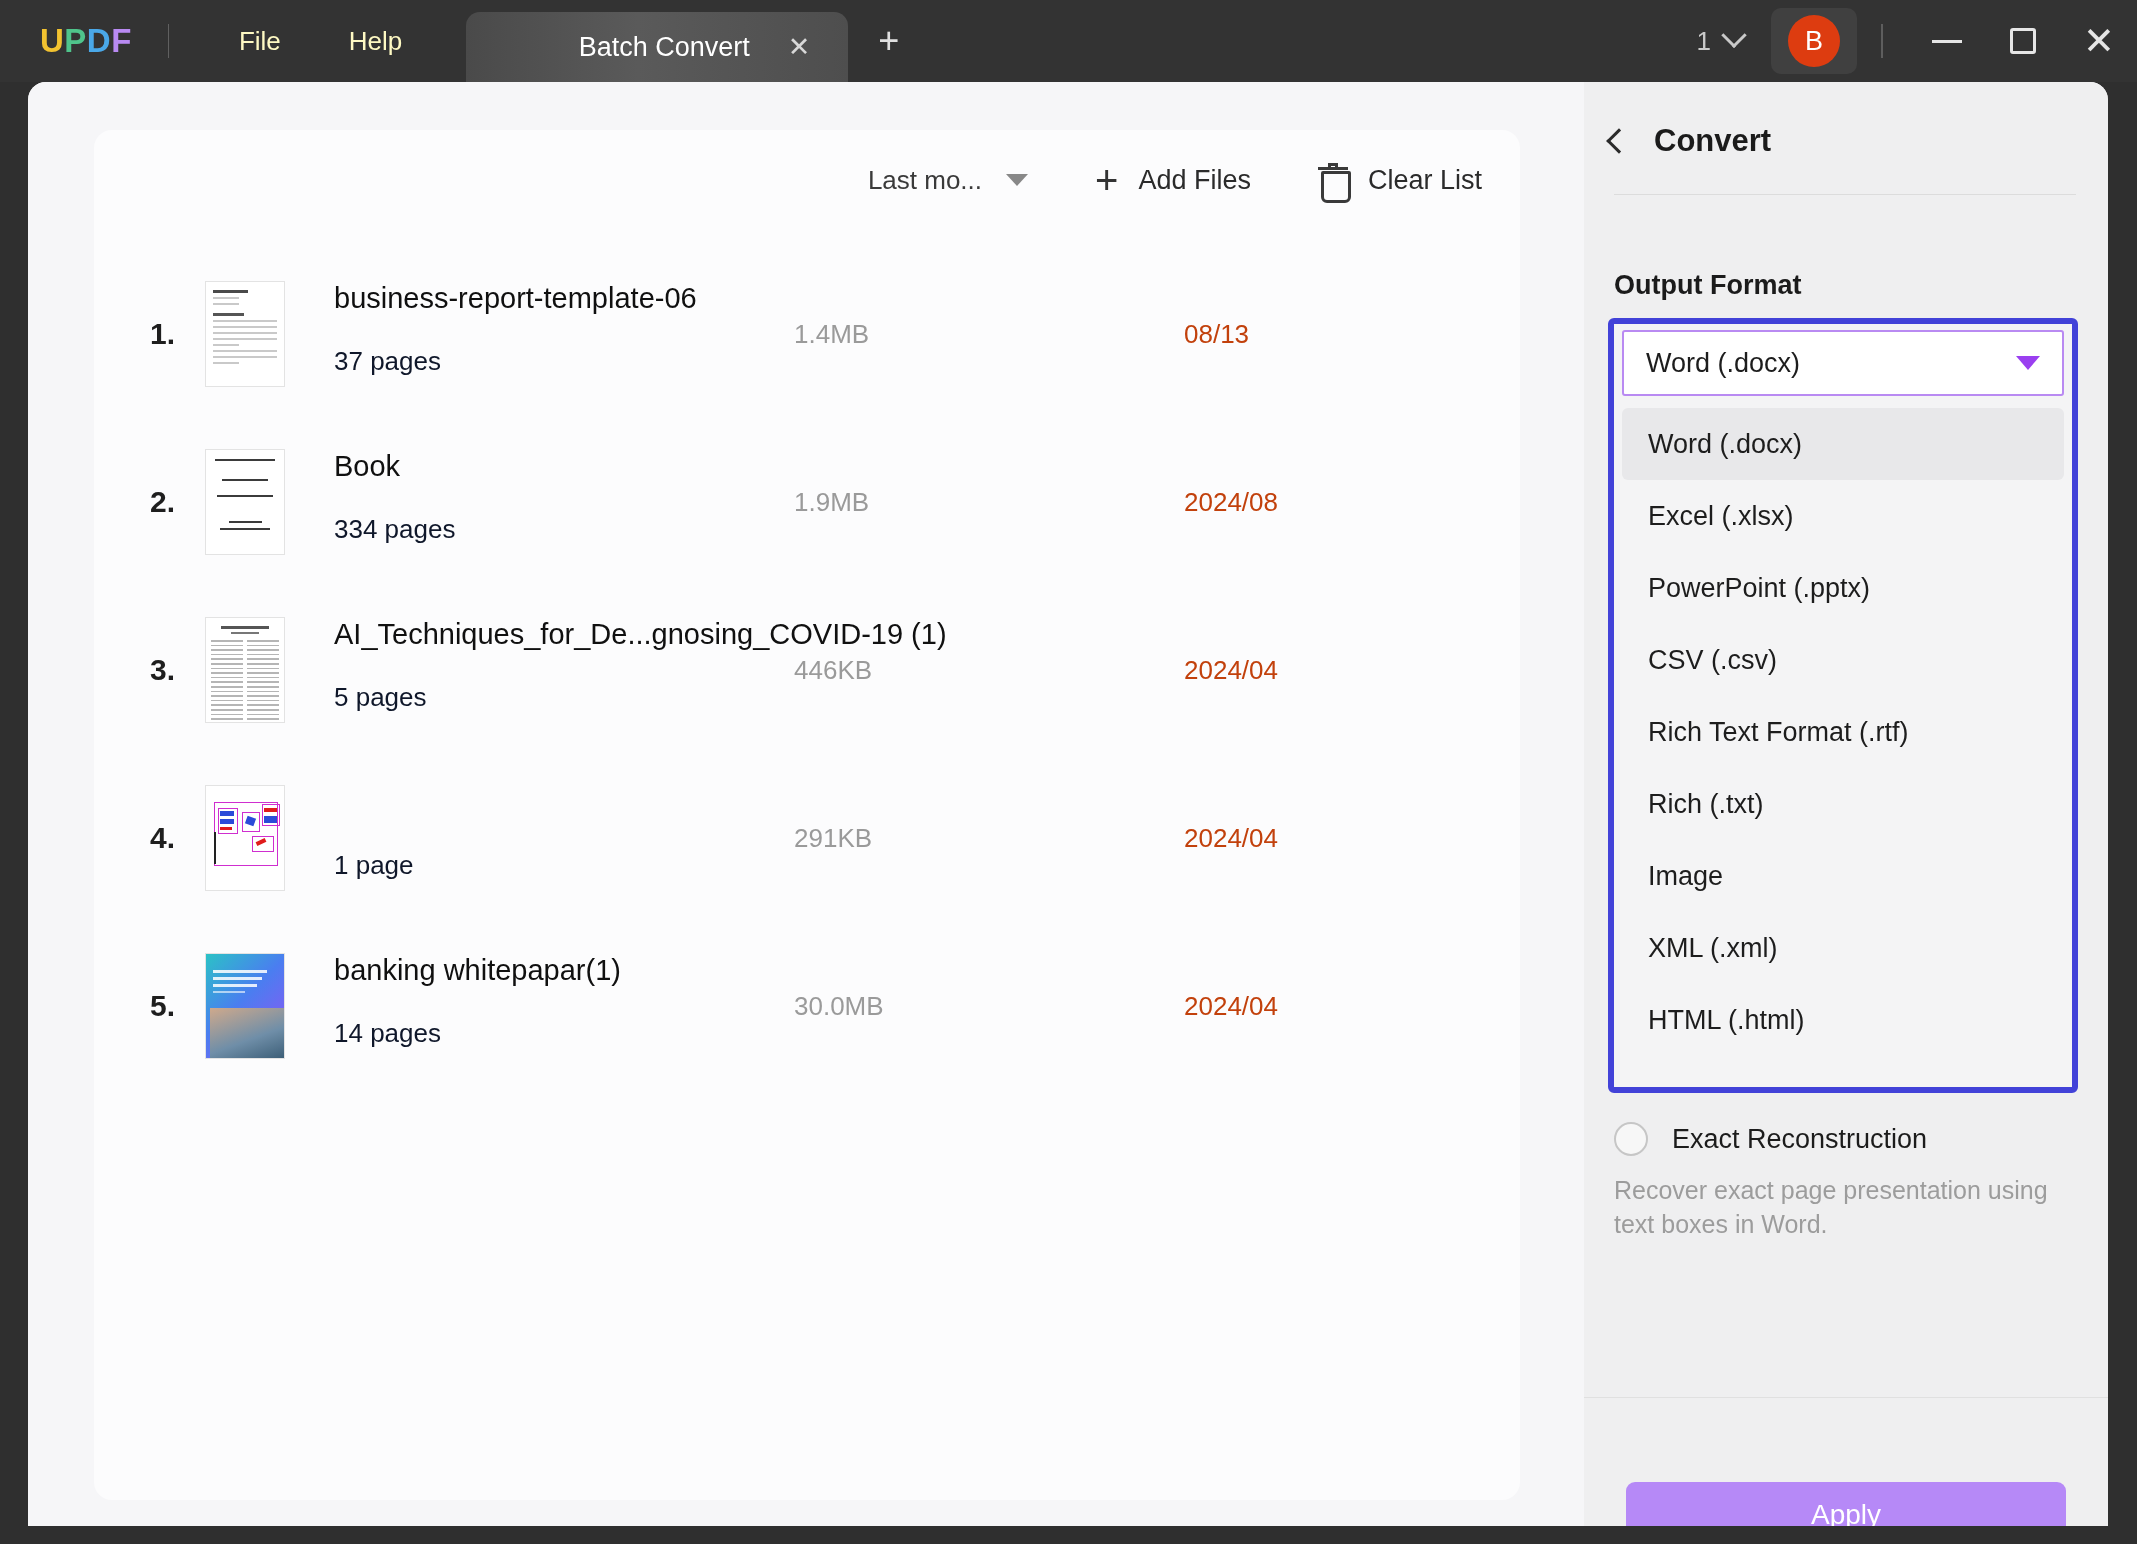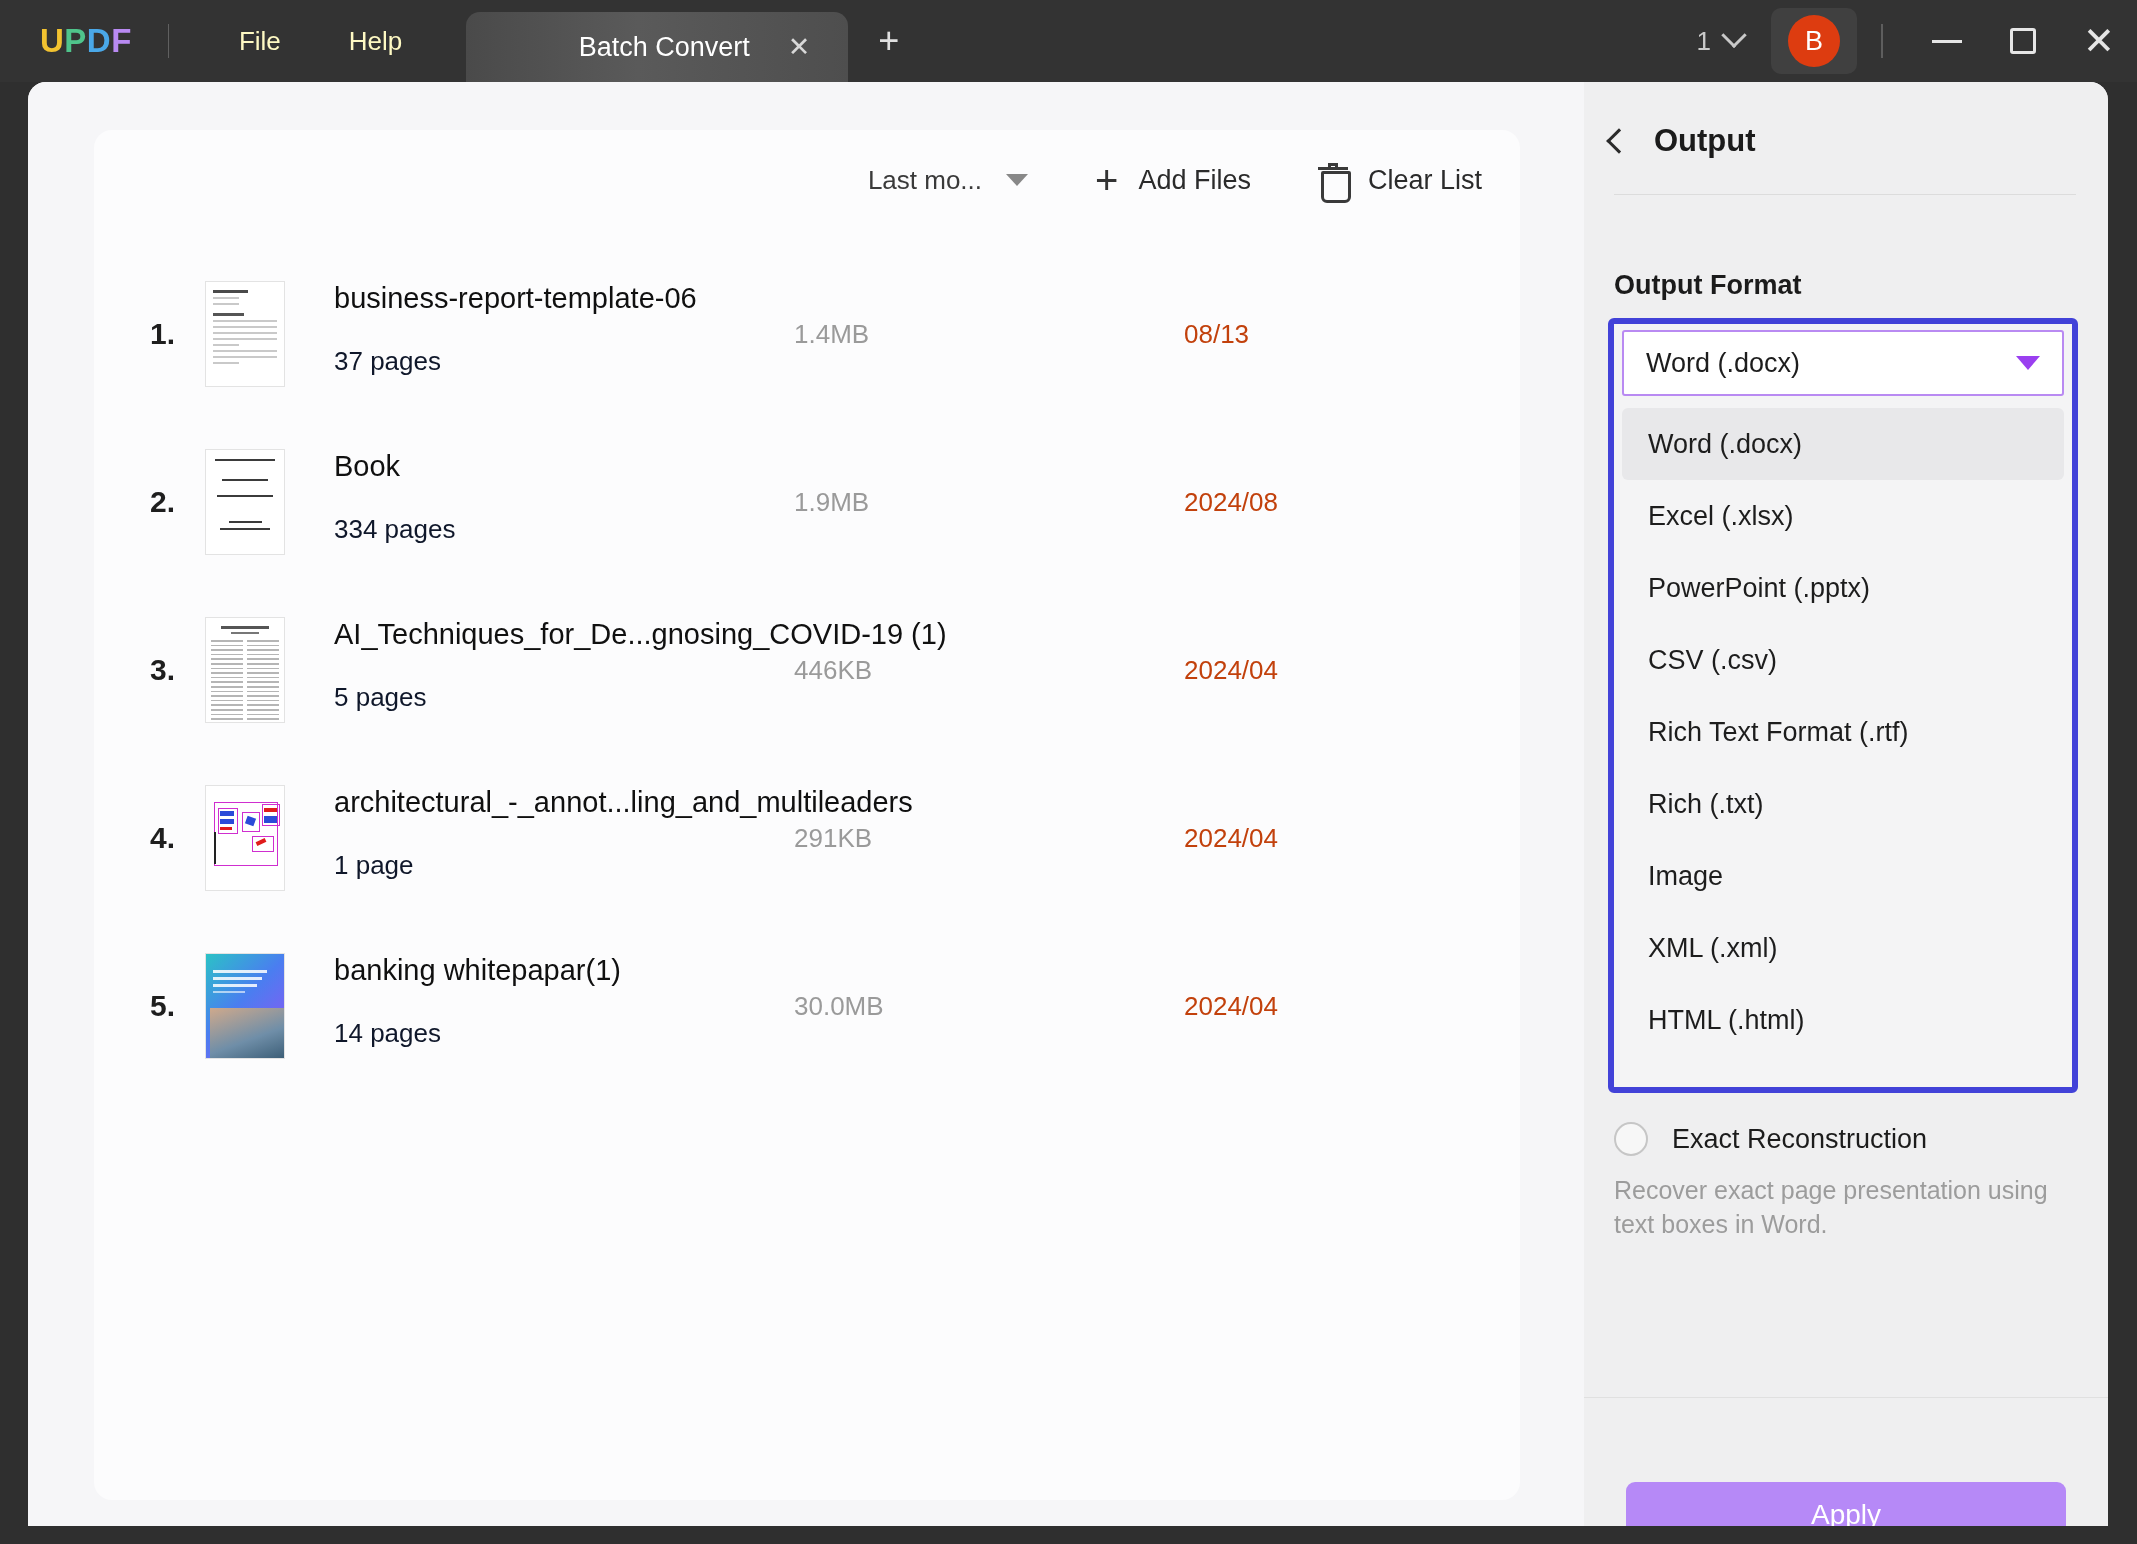--- a/index.html
+++ b/index.html
@@ -383,21 +383,20 @@
                 <div class="bx" style="left:36px;top:26px;width:18px;height:20px;"></div>
                 <div class="bl" style="left:40px;top:31px;width:9px;height:8px;transform:rotate(20deg);"></div>
                 <div class="bx" style="left:56px;top:18px;width:18px;height:22px;"></div>
                 <div class="rd" style="left:58px;top:22px;width:13px;height:4px;"></div>
                 <div class="bl" style="left:58px;top:30px;width:13px;height:7px;"></div>
                 <div class="bx" style="left:46px;top:50px;width:22px;height:16px;"></div>
                 <div class="rd" style="left:50px;top:54px;width:10px;height:4px;transform:rotate(-25deg);"></div>
                 <div style="position:absolute;left:8px;top:46px;width:2px;height:32px;background:#222;"></div>
               </div>
             </div>
-            <div class="row-name">architectural_-_annot...ling_and_multileaders</div>
             <div class="row-pages">1 page</div>
             <div class="row-size">291KB</div>
             <div class="row-date">2024/04</div>
           </div>
 
           <div class="row">
             <div class="row-idx">5.</div>
             <div class="thumb">
               <div class="th-wp">
                 <div class="txt">
@@ -415,21 +414,21 @@
             <div class="row-date">2024/04</div>
           </div>
 
         </div>
       </div>
     </div>
 
     <div class="panel">
       <div class="panel-head">
         <span class="back-chevron"></span>
-        <span class="panel-title">Output</span>
+        <span class="panel-title">Convert</span>
       </div>
       <div class="panel-rule"></div>
 
       <div class="section-label">Output Format</div>
 
       <div class="combo-wrap">
         <div class="combo">
           <span class="combo-val">Word (.docx)</span>
           <span class="combo-caret"></span>
         </div>

